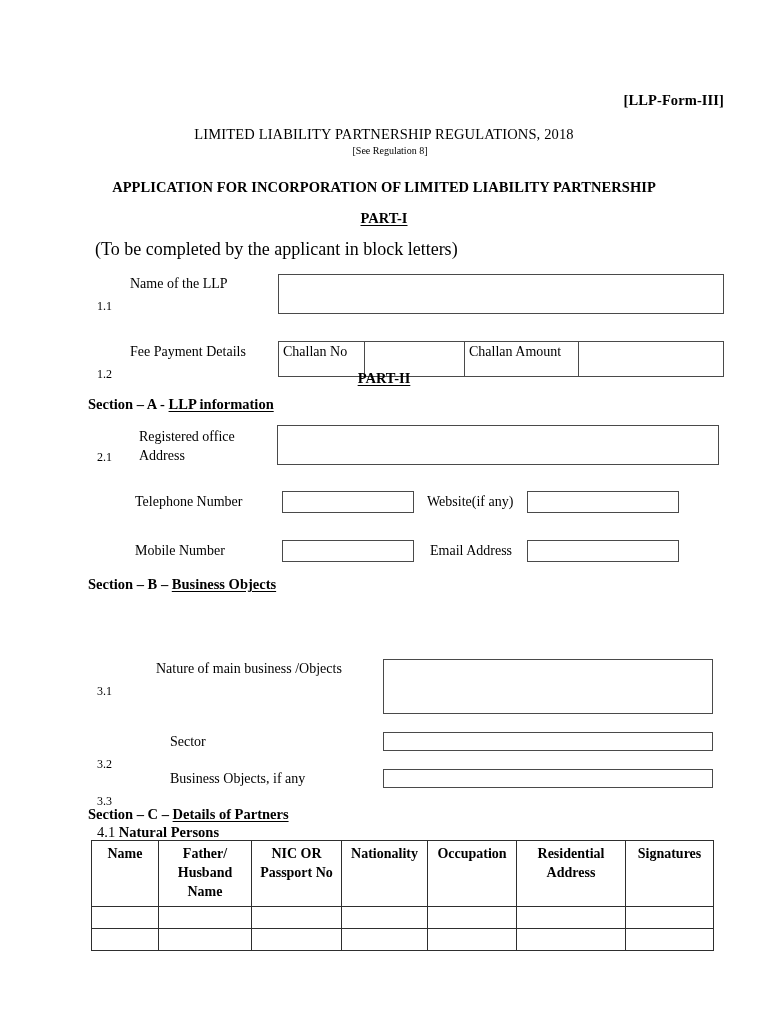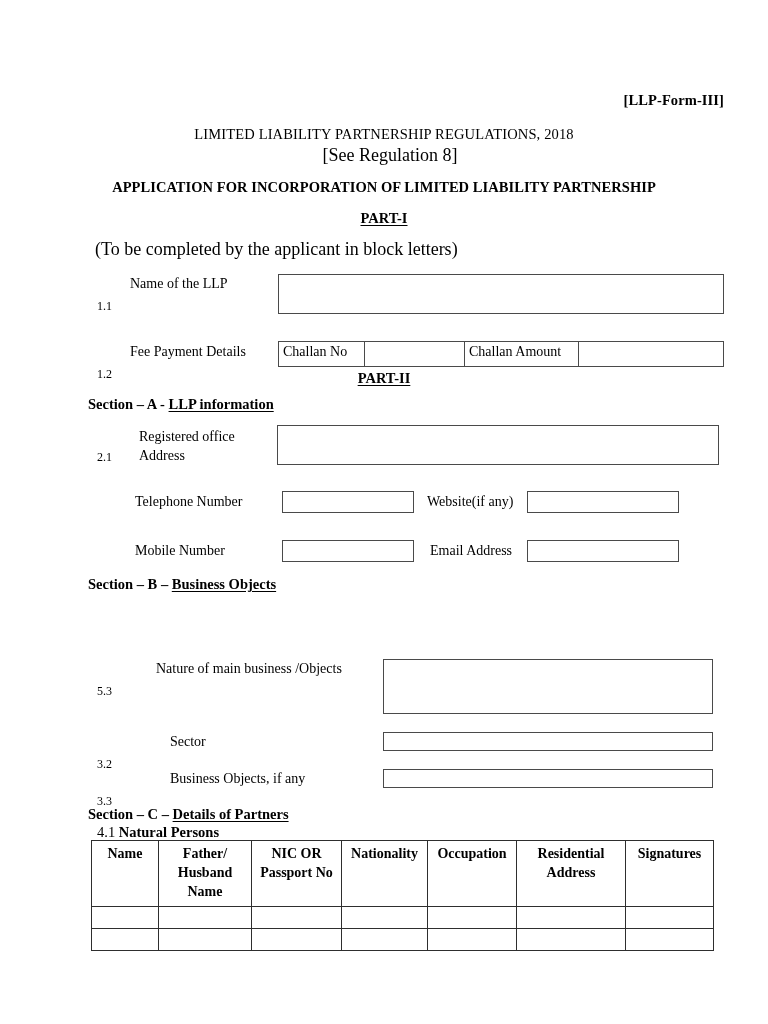--- a/index.html
+++ b/index.html
@@ -37,21 +37,21 @@
     top: 126px;
     text-align: center;
     font-size: 14.5px;
     font-weight: normal;
     letter-spacing: .15px;
   }
   .title-reg {
     left: 12px; right: 0;
     top: 145px;
     text-align: center;
-    font-size: 18px;
+    font-size: 10px;
   }
   .title-app {
     left: 0; right: 0;
     top: 179px;
     text-align: center;
     font-size: 14.5px;
     font-weight: bold;
     letter-spacing: .05px;
   }
   .part-heading {
@@ -113,21 +113,21 @@
   
   .n11 { top: 276px; }
   .l11 { left: 130px; top: 276px; }
   .b11 { left: 278px; top: 274px; width: 446px; height: 40px; }
 
   
   .n12 { top: 344px; }
   .l12 { left: 130px; top: 344px; }
   .challan-row {
     left: 278px; top: 341px;
-    width: 446px; height: 26px;
+    width: 446px; height: 36px;
     display: flex;
     border: 1.4px solid #4a4a4a;
     box-sizing: border-box;
     background: #fff;
   }
   .challan-cell {
     box-sizing: border-box;
     font-size: 14px;
     line-height: 19px;
     padding-left: 4px;
@@ -251,21 +251,21 @@
   <div class="abs fld-label l-mob">Mobile Number</div>
   <div class="abs box b-mob"></div>
   <div class="abs fld-label l-mail">Email Address</div>
   <div class="abs box b-mail"></div>
 
   <div class="abs section-head sec-b">
     <span>Section – B – </span><span class="u">Business Objects</span>
   </div>
 
 
-  <div class="abs fld-num n31">5.3</div>
+  <div class="abs fld-num n31">3.1</div>
   <div class="abs fld-label l31">Nature of main business /Objects</div>
   <div class="abs box b31"></div>
 
   <div class="abs fld-num n32">3.2</div>
   <div class="abs fld-label l32">Sector</div>
   <div class="abs box b32"></div>
 
   <div class="abs fld-num n33">3.3</div>
   <div class="abs fld-label l33">Business Objects, if any</div>
   <div class="abs box b33"></div>

